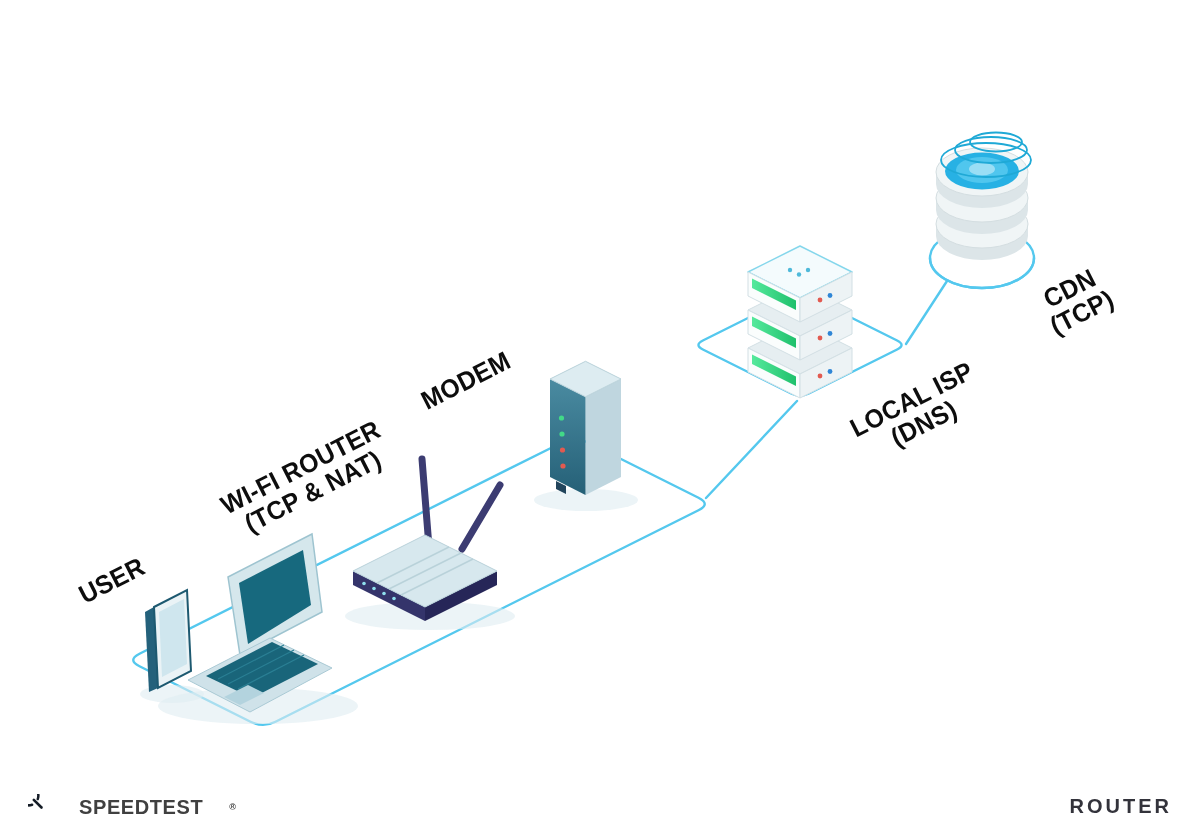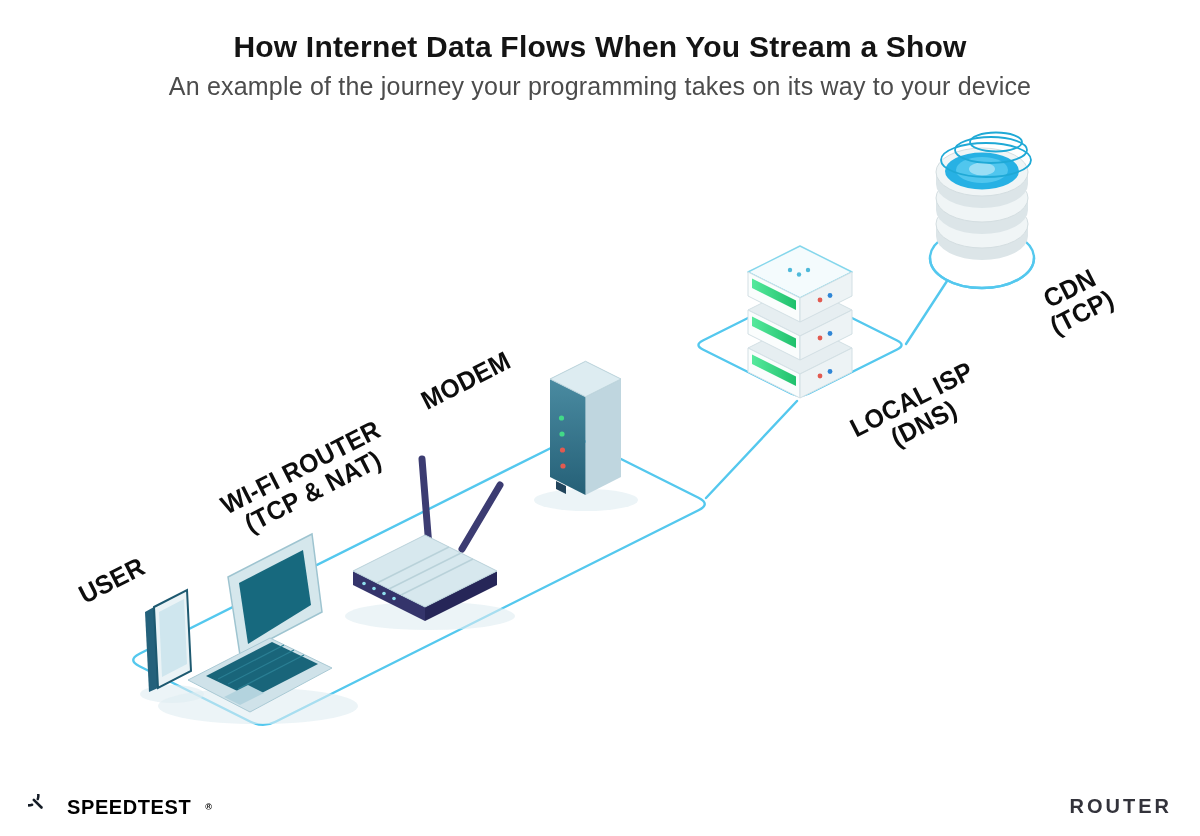--- a/index.html
+++ b/index.html
@@ -18,38 +18,34 @@
   .node-label{
     position:absolute;z-index:3;
     transform:translate(-50%,-50%) rotate(-27deg) scale(.95,1);
     text-align:center;font-weight:bold;font-size:26px;line-height:1.05;
     color:#0d0d0d;white-space:nowrap;letter-spacing:.3px;
   }
   footer.ftr{
     position:absolute;left:0;bottom:16px;width:100%;z-index:3;
   }
   .brand-left{
-    position:absolute;left:28px;bottom:0;display:flex;align-items:center;gap:13px;
-    color:#000000;font-weight:bold;font-size:20px;letter-spacing:.6px;
+    position:absolute;left:28px;bottom:0;display:flex;align-items:center;gap:25px;
+    color:#404040;font-weight:bold;font-size:20px;letter-spacing:.6px;
   }
   .brand-left sup{font-size:9px;vertical-align:super;margin-left:1px;}
   .brand-right{
     position:absolute;right:28px;bottom:2px;color:#33333b;
     font-size:20px;font-weight:bold;letter-spacing:3px;
   }
 </style>
 </head>
 <body>
 
 <div class="stage">
 
-  <header class="hdr">
-    <h1 class="title">How Internet Data Flows When You Stream a Show</h1>
-    <p class="subtitle">An example of the journey your programming takes on its way to your device</p>
-  </header>
 
   <svg class="art" width="1200" height="836" viewBox="0 0 1200 836">
     <defs>
       <linearGradient id="gradModem" x1="0" y1="0" x2="0" y2="1">
         <stop offset="0" stop-color="#4a8ba1"></stop>
           <stop offset="1" stop-color="#256077"></stop>
       </linearGradient>
       <linearGradient id="gradGreen" x1="0" y1="0" x2="1" y2="0">
         <stop offset="0" stop-color="#55e99c"></stop>
           <stop offset="1" stop-color="#1fc06c"></stop>

